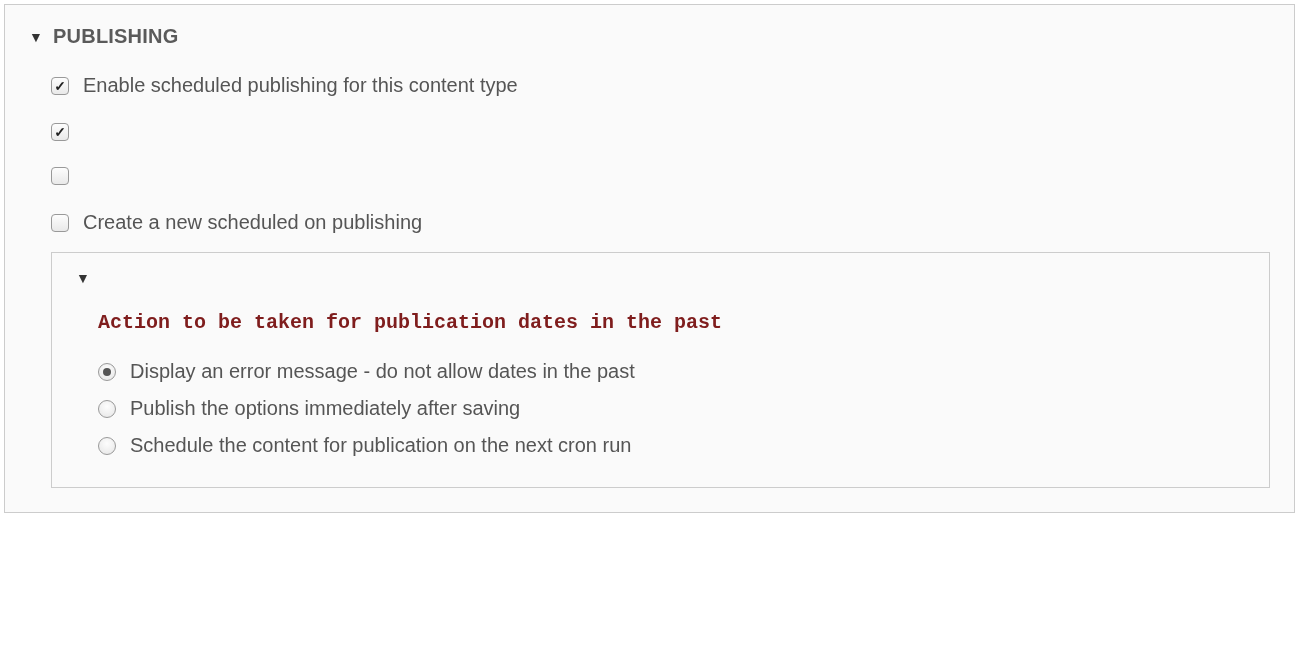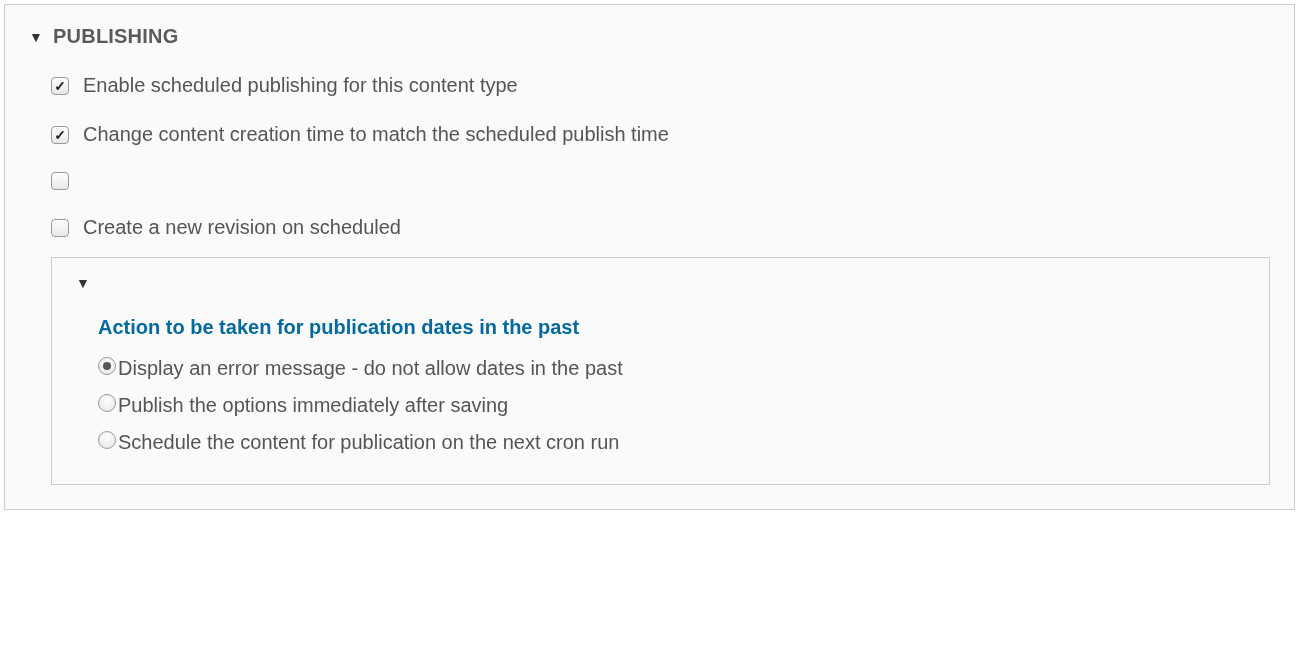--- a/index.html
+++ b/index.html
@@ -71,27 +71,29 @@
   color: #222;
   font-weight: bold;
   line-height: 1;
 }
 .opt-label {
   color: #555;
   cursor: pointer;
 }
 .radio-group-title {
   font-weight: 700;
-  color: #0369a1;
-  margin-bottom: 18px;
+  color: #7f1d1d;
+  margin-bottom: 26px;
   padding-left: 22px;
+  font-family: Liberation Mono, monospace;
 }
 .radio-row {
   display: flex;
-  gap: 2px;
+  align-items: center;
+  gap: 14px;
   margin-bottom: 14px;
   padding-left: 22px;
 }
 .radio-row:last-child { margin-bottom: 0; }
 .radio {
   width: 18px;
   height: 18px;
   border: 1px solid #999;
   border-radius: 50%;
   background: radial-gradient(circle at 50% 35%, #fdfdfd, #e5e5e5);
@@ -118,28 +120,27 @@
     <span>Publishing</span>
   </div>
 
   <div class="options">
     <div class="option-row">
       <span class="checkbox checked"></span>
       <span class="opt-label">Enable scheduled publishing for this content type</span>
     </div>
     <div class="option-row">
       <span class="checkbox checked"></span>
-      <span class="opt-label">Change content creation time to match the scheduled publish time</span>
     </div>
     <div class="option-row">
       <span class="checkbox"></span>
     </div>
     <div class="option-row">
       <span class="checkbox"></span>
-      <span class="opt-label">Create a new revision on scheduled</span>
+      <span class="opt-label">Create a new scheduled on publishing</span>
     </div>
   </div>
 
   <div class="inner-fieldset">
     <div class="legend">
       <span class="disclosure-triangle">▼</span>
     </div>
 
     <div class="radio-group-title">Action to be taken for publication dates in the past</div>
 

